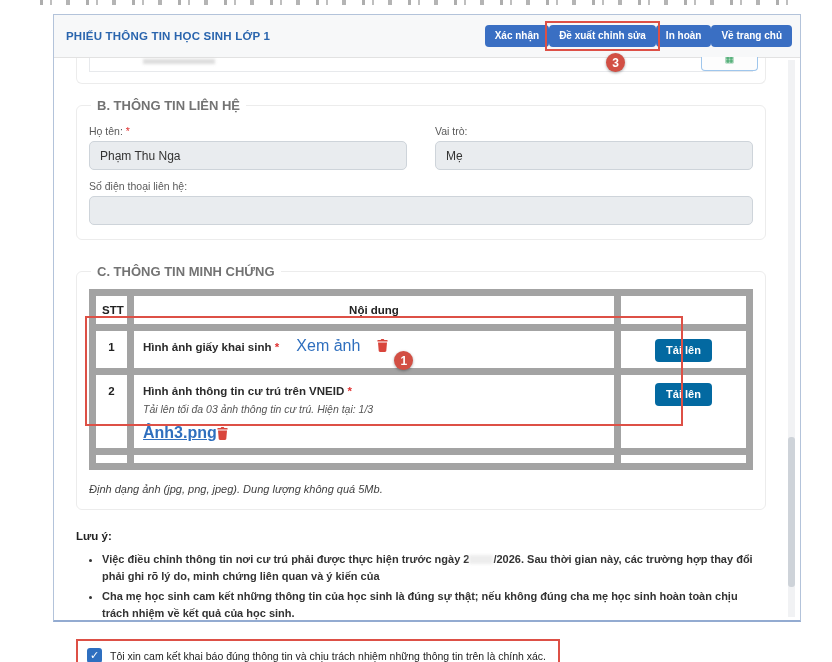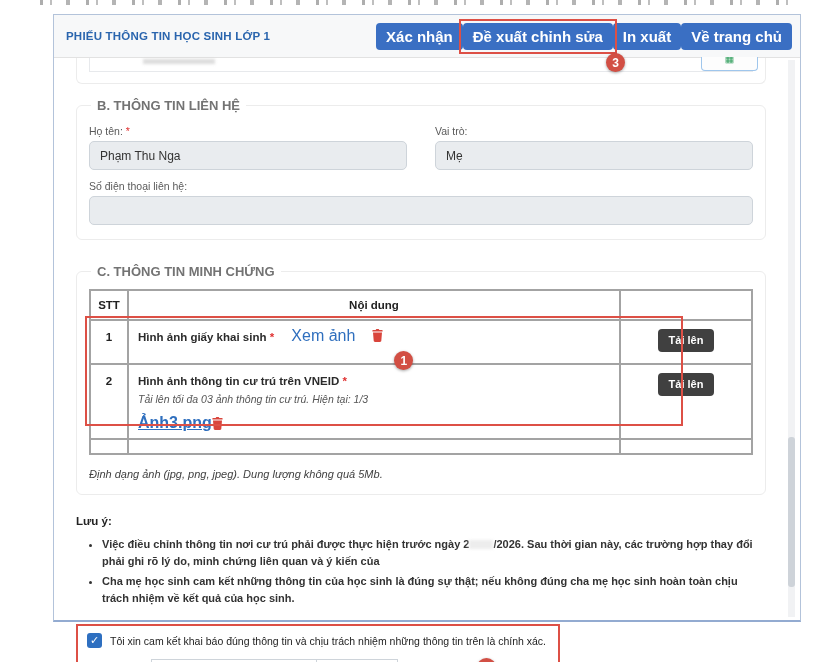--- a/index.html
+++ b/index.html
@@ -17,21 +17,21 @@
     background:#fff;border:1px solid #b3c3da;border-bottom:2px solid #93abd1;
   }
   
   .card-header{
     height:43px;background:#f7f8f9;border-bottom:1px solid #e2e2e2;
     display:flex;align-items:center;padding:0 8px 0 12px;box-sizing:border-box;
   }
   .hdr-title{flex:1;color:#2a65ae;font-weight:bold;font-size:11.5px;letter-spacing:.2px;}
   .btn{
     background:#3a6fc3;color:#fff;border:none;border-radius:4px;cursor:pointer;
-    font-family:"Liberation Sans",sans-serif;font-weight:bold;font-size:15px;
+    font-family:"Liberation Sans",sans-serif;font-weight:bold;font-size:10px;
     padding:6px 10px;white-space:nowrap;line-height:1;
   }
   .btn-annot-wrap{position:relative;display:inline-block;}
   .annot-border{position:absolute;inset:-4px;border:2px solid #dd5046;pointer-events:none;}
   .annot-circle{
     position:absolute;width:19px;height:19px;border-radius:50%;background:#d24f44;color:#fff;
     font-size:12px;font-weight:bold;display:flex;align-items:center;justify-content:center;
     box-shadow:0 1px 3px rgba(0,0,0,.35);z-index:30;
   }
   
@@ -61,35 +61,35 @@
   .req{color:#e03030;}
   .input{
     height:29px;background:#e9ecef;border:1px solid #ced4da;border-radius:5px;
     font-size:12px;color:#333;display:flex;align-items:center;padding:0 10px;box-sizing:border-box;
   }
   .mt10{margin-top:10px;}
   
   .table-wrap{position:relative;}
   table{width:100%;border-collapse:collapse;table-layout:fixed;}
   col.c-stt{width:38px;} col.c-act{width:132px;}
-  th,td{border:2px solid #a3a3a3;padding:6px 9px;vertical-align:top;box-sizing:border-box;}
+  th,td{border:7px solid #a3a3a3;padding:6px 9px;vertical-align:top;box-sizing:border-box;}
   thead th{font-size:11.5px;font-weight:bold;text-align:center;color:#222;padding:8px 6px;}
   td.stt{text-align:center;font-weight:bold;font-size:11.5px;padding-top:10px;}
   tr.r1 td{height:44px;}
   tr.r2 td{height:62px;}
   tr.rEmpty td{height:15px;padding:0;}
   .row-title{font-size:11.5px;font-weight:bold;color:#2b2b2b;padding-top:3px;}
   .link{color:#2f6fbe;text-decoration:none;font-size:16px;cursor:pointer;}
   .link.u{text-decoration:underline;font-weight:bold;}
   .row-note{font-size:10.5px;font-style:italic;color:#555;margin-top:4px;}
   .file-line{margin-top:9px;display:flex;align-items:center;}
   .trash{display:inline-block;vertical-align:-1px;margin-left:12px;cursor:pointer;line-height:0;}
   .cell-act{text-align:center;padding-top:8px;}
   .btn-sm{
-    background:#404040;color:#fff;border:none;border-radius:4px;cursor:pointer;
+    background:#0369a1;color:#fff;border:none;border-radius:4px;cursor:pointer;
     font-family:"Liberation Sans",sans-serif;font-weight:bold;font-size:11px;padding:6px 11px;line-height:1;
   }
   .annot-rect1{position:absolute;left:-4px;top:27px;width:calc(100% - 70px);height:106px;border:2px solid #dd5046;pointer-events:none;z-index:10;}
   .format-note{font-size:11px;font-style:italic;color:#3f3f3f;margin-top:13px;}
   
   .notes{margin-top:20px;}
   .notes-label{font-size:11.5px;font-weight:bold;color:#222;}
   .notes ul{margin:9px 0 0;padding-left:26px;}
   .notes li{font-size:11px;color:#333;line-height:1.5;margin-bottom:4px;font-weight:bold;}
   .redact{display:inline-block;width:24px;height:9px;background:#ededed;filter:blur(1.5px);vertical-align:-1px;}
@@ -128,21 +128,21 @@
 
 <div class="card">
 
   <div class="card-header">
     <div class="hdr-title">PHIẾU THÔNG TIN HỌC SINH LỚP 1</div>
     <button class="btn">Xác nhận</button>
     <span class="btn-annot-wrap">
       <button class="btn">Đề xuất chỉnh sửa</button>
       <span class="annot-border"></span>
     </span>
-    <button class="btn">In xuất</button>
+    <button class="btn">In hoàn</button>
     <button class="btn">Về trang chủ</button>
   </div>
 
   <div class="annot-circle" style="left:552px;top:38px;">3</div>
 
   <div class="scrollbar">
     <div class="scroll-thumb"></div>
   </div>
 
   <div class="content">

